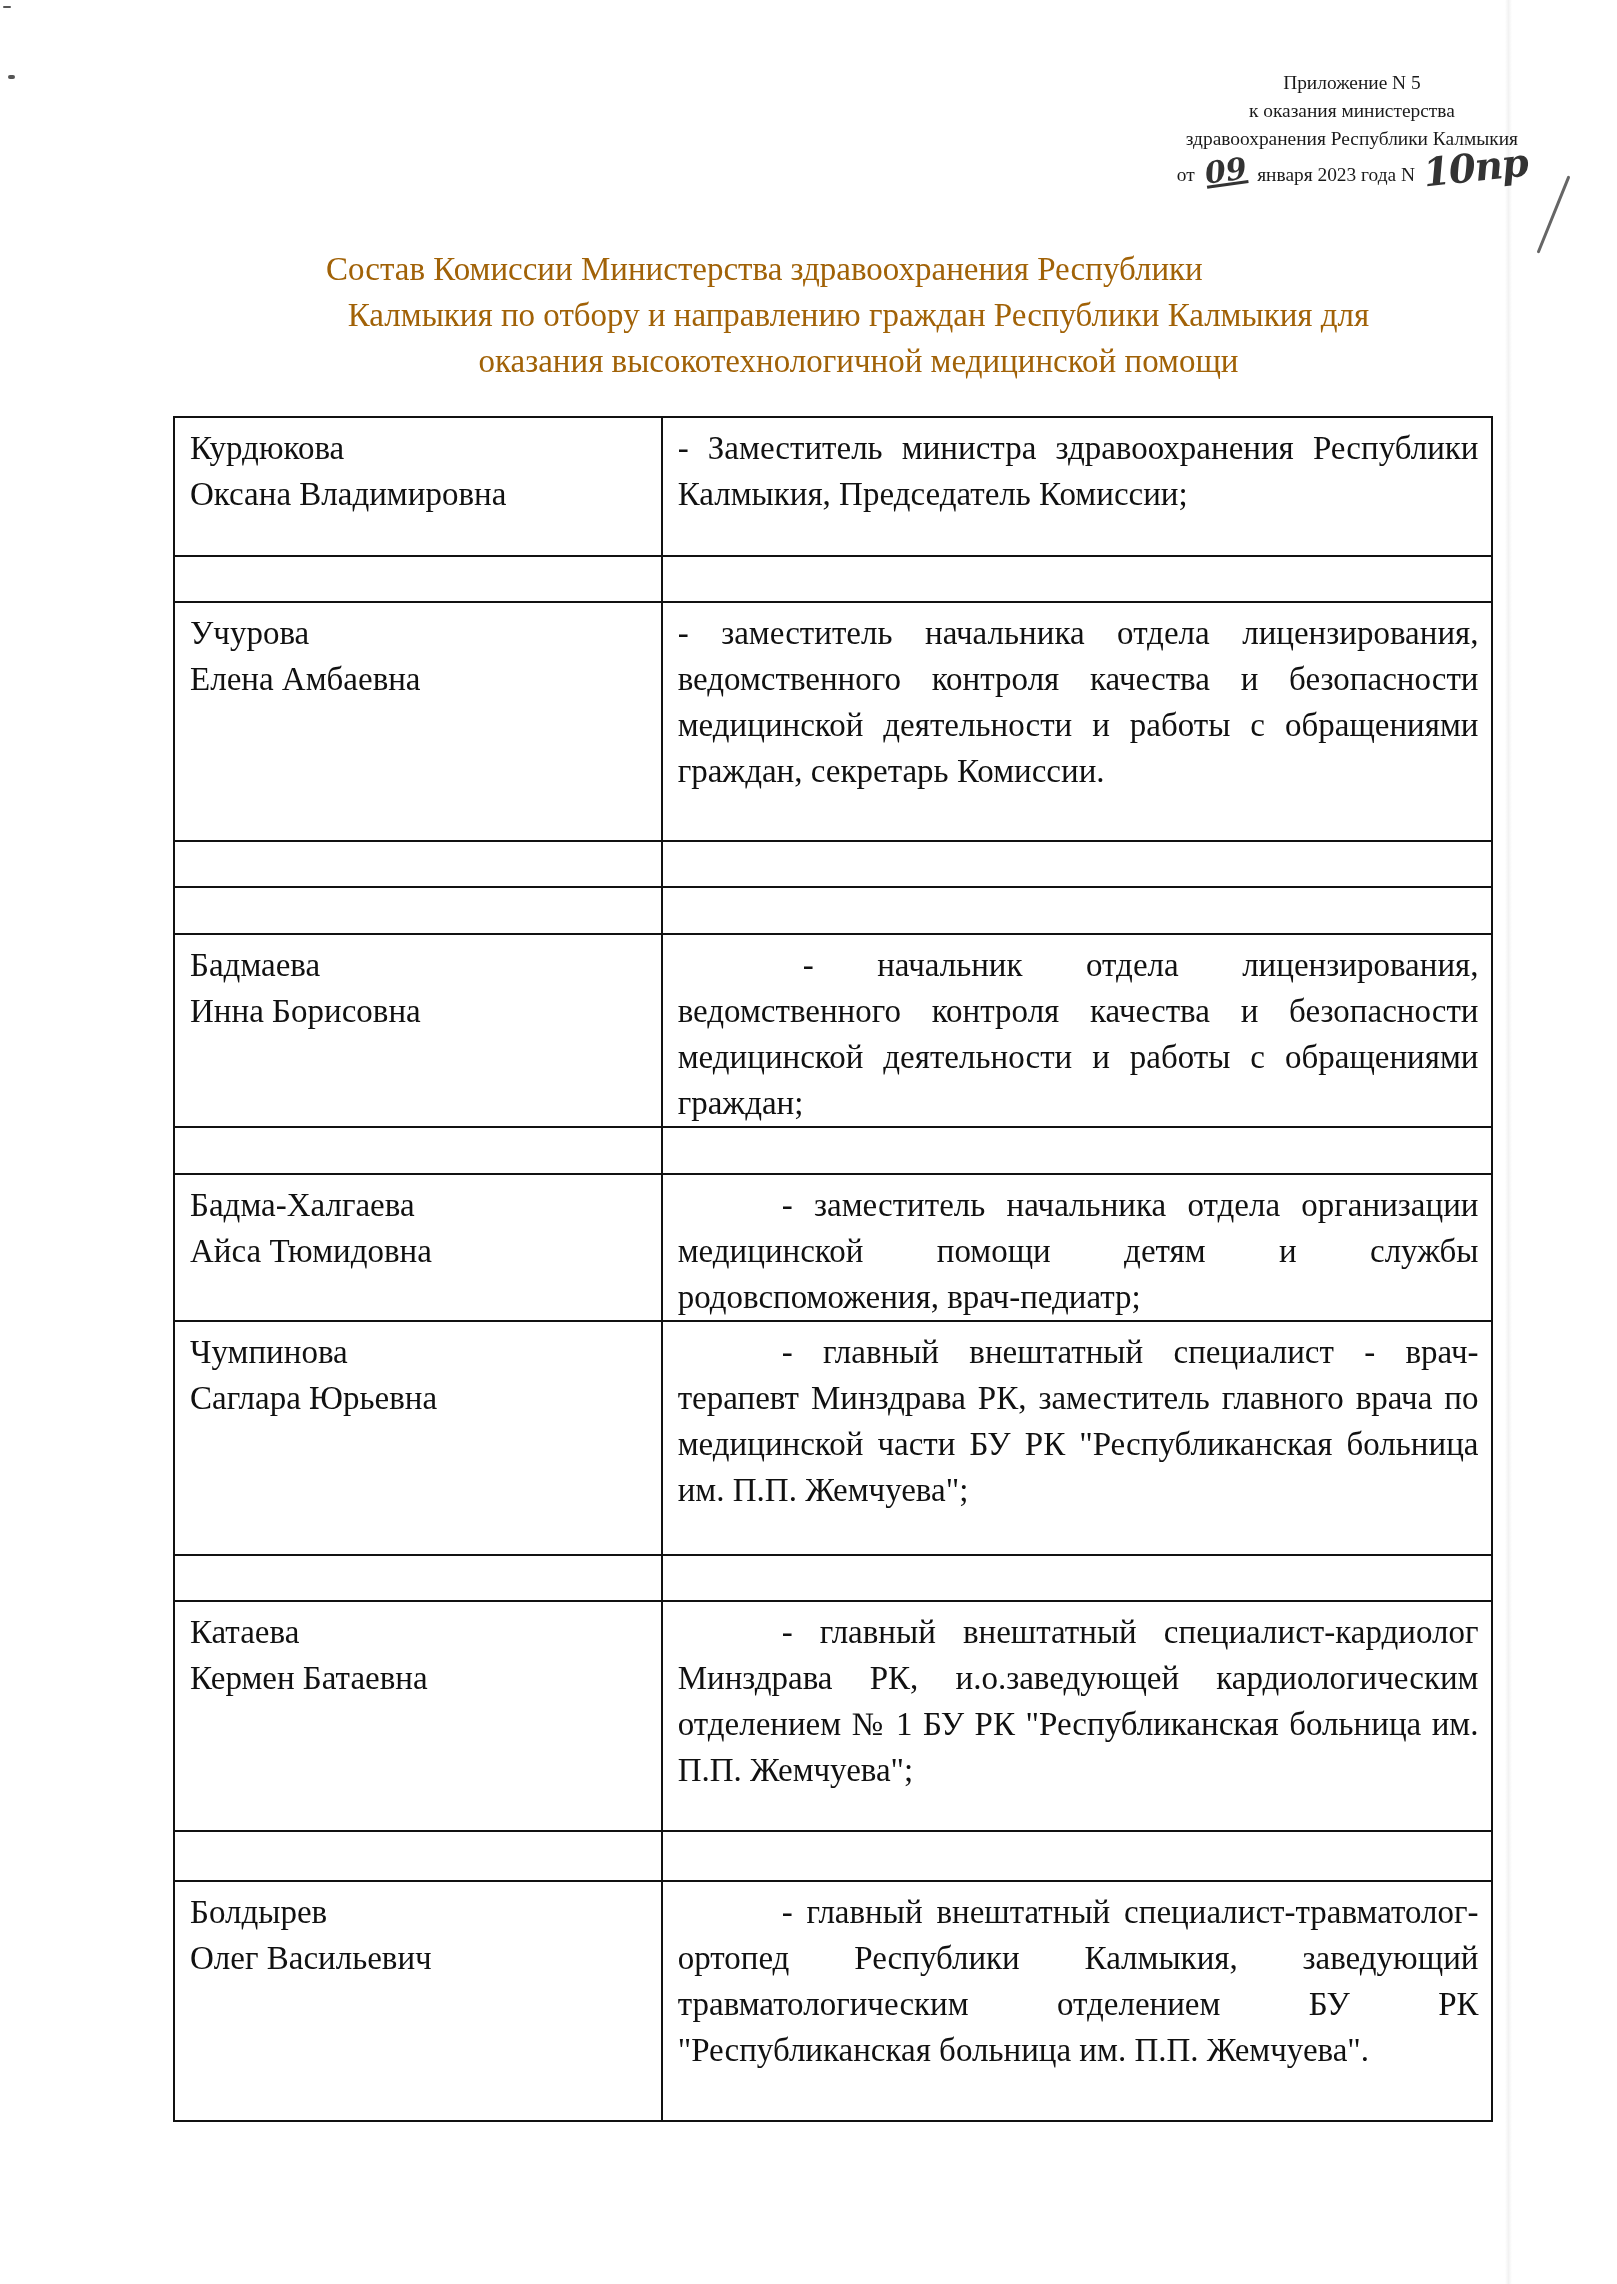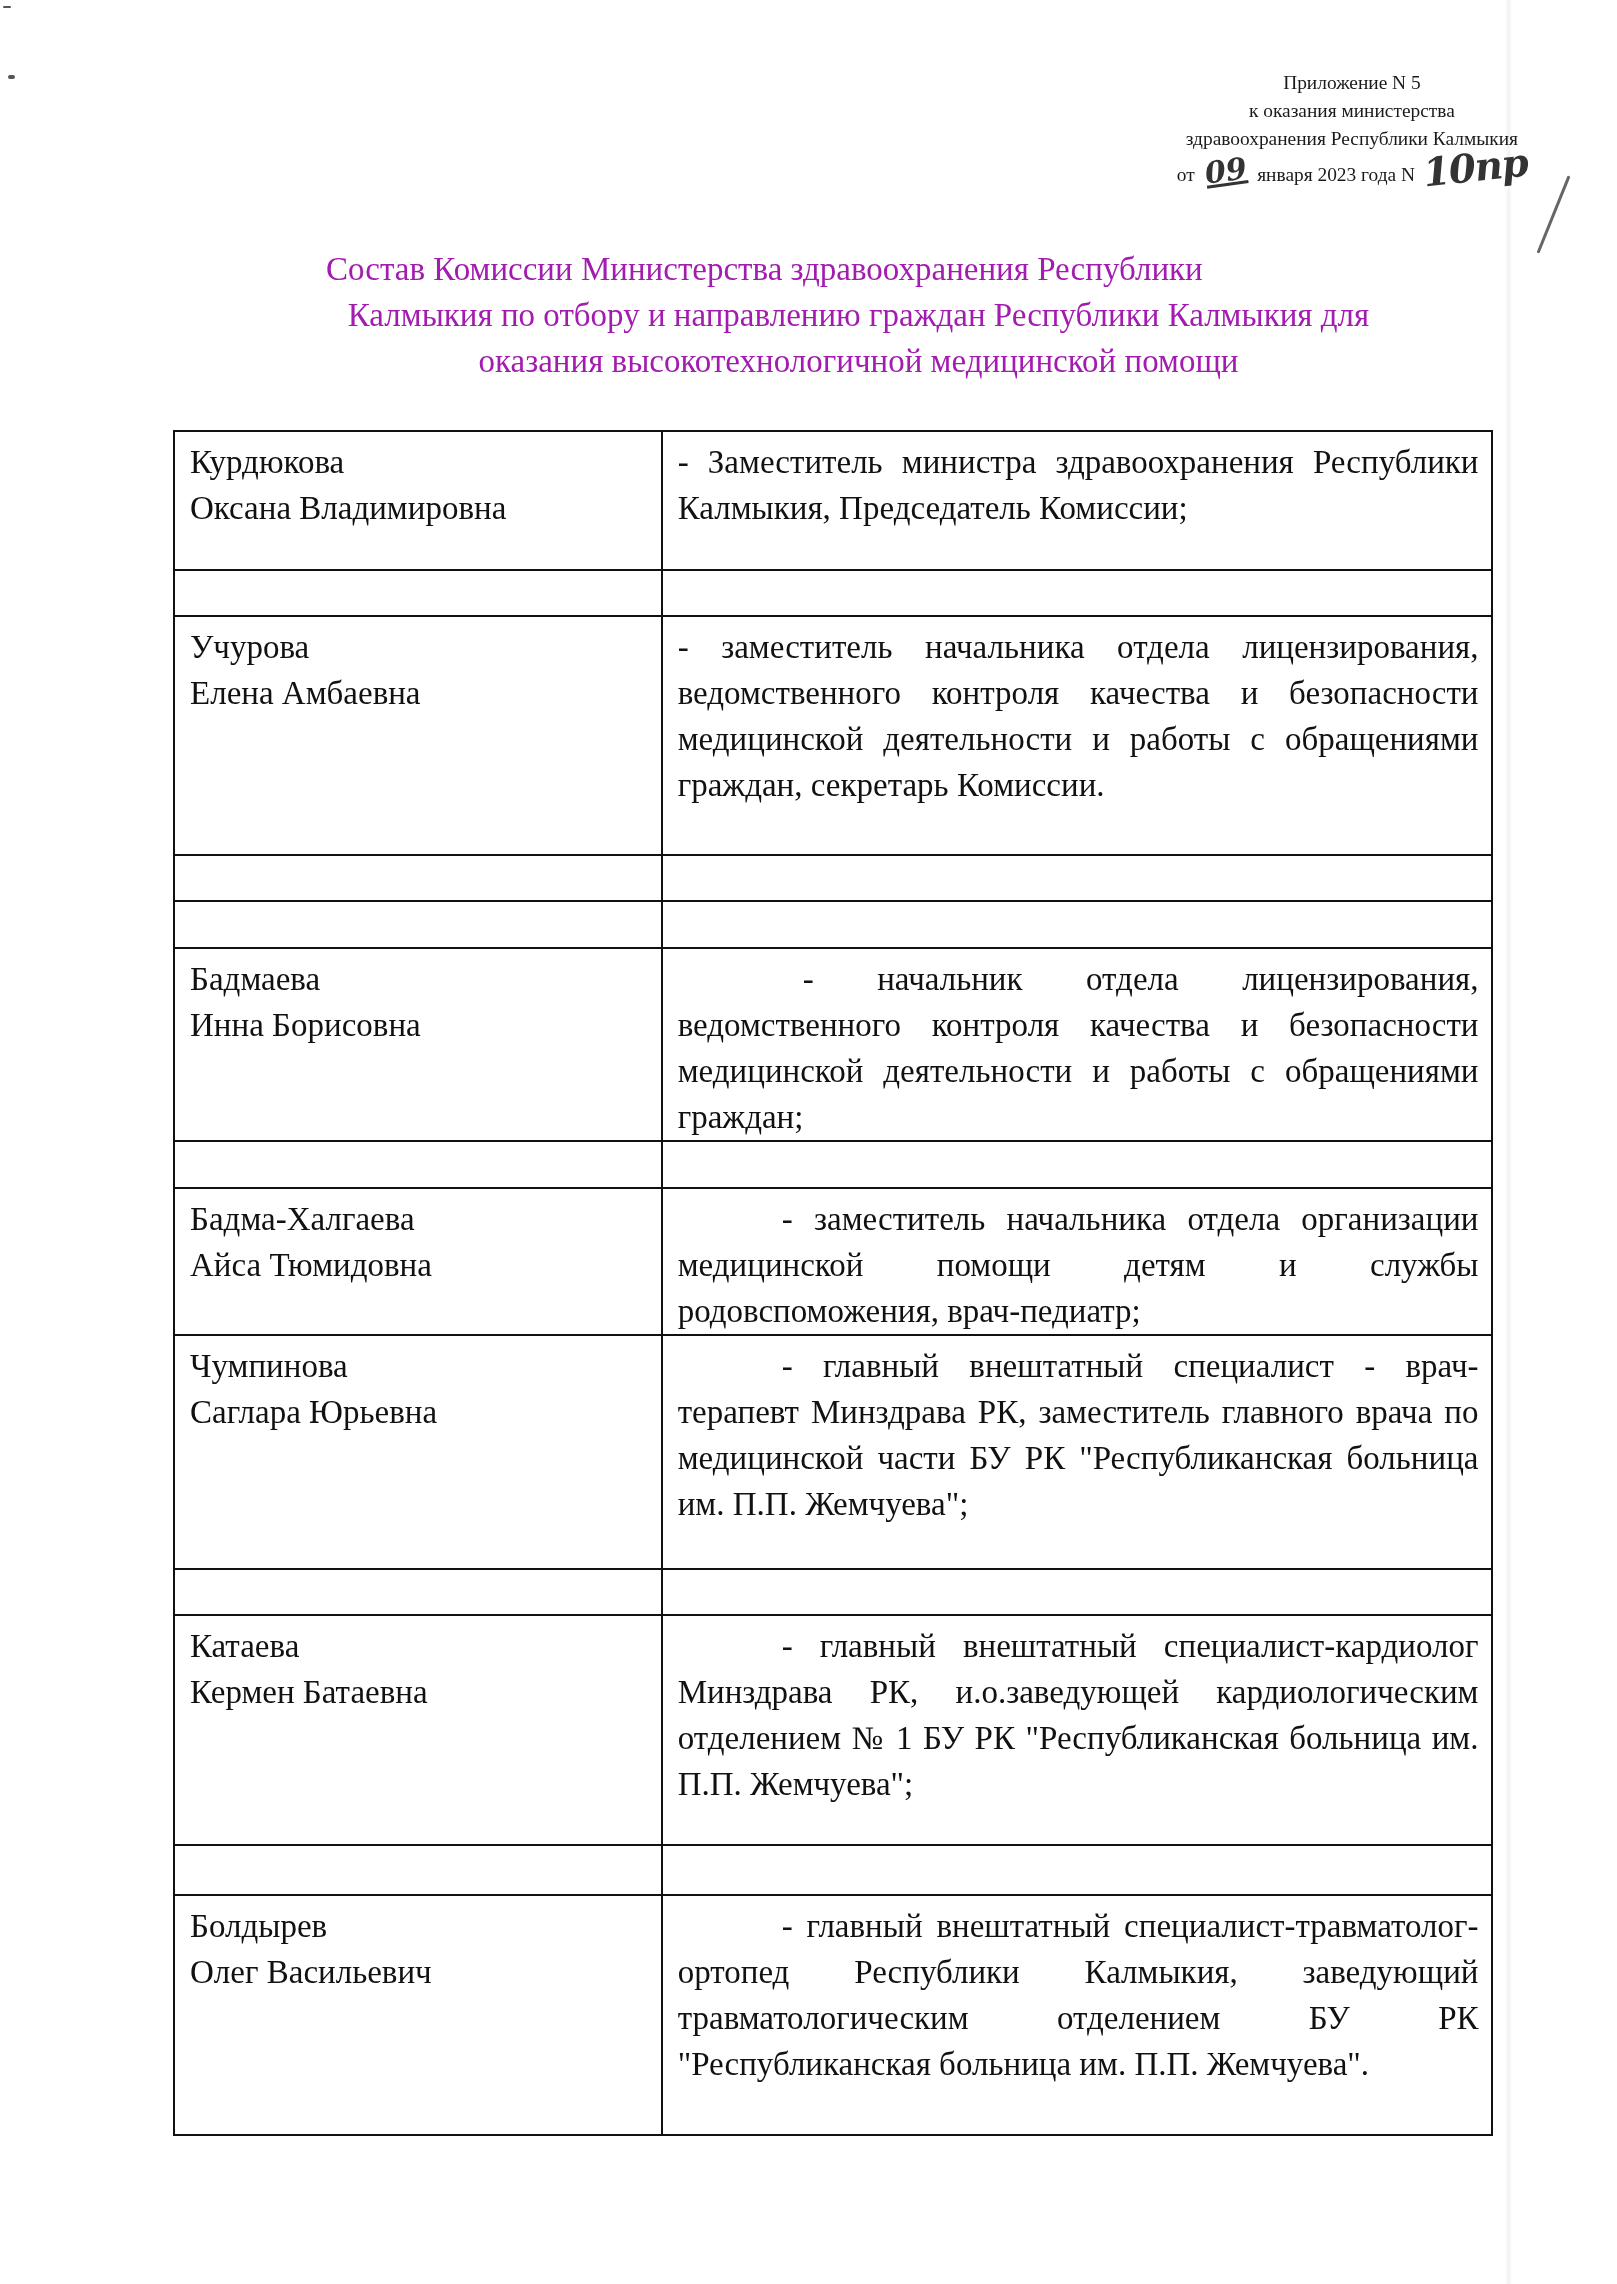--- a/index.html
+++ b/index.html
@@ -22,26 +22,26 @@
     color: #333; display: inline-block;
   }
   .hw-day { font-size: 30px; text-decoration: underline; margin: 0 5.5px; transform: rotate(-8deg); }
   .hw-num { font-size: 39px; margin-left: 2.8px; transform: rotate(-6deg); letter-spacing: -1.4px; }
   .hw-stroke {
     position: absolute; right: 62px; top: 173px; width: 2.8px; height: 83px;
     background: #666; transform: rotate(22deg); border-radius: 1.4px;
   }
   .title {
     position: absolute; left: 208px; top: 246px; width: 1301px;
-    font-size: 33px; line-height: 46px; text-align: center; color: #a21caf;
+    font-size: 33px; line-height: 46px; text-align: center; color: #a16207;
   }
   .title .t1 { display: block; padding-left: 118px; text-align: left; }
   .title .t2, .title .t3 { display: block; }
   table.roster {
-    position: absolute; left: 173px; top: 430px; width: 1320px;
+    position: absolute; left: 173px; top: 416px; width: 1320px;
     border-collapse: collapse; table-layout: fixed;
   }
   table.roster td {
     border: 2.1px solid #111; vertical-align: top; padding: 7px 9.7px 0 15px;
     font-size: 33px; line-height: 46px;
   }
   table.roster td.c1 { width: 461px; border-right-width: 0.7px; }
   table.roster td.c2 { text-align: justify; text-align-last: left; padding-right: 12.5px; }
   table.roster td.c1 .name { display: block; }
 </style>

